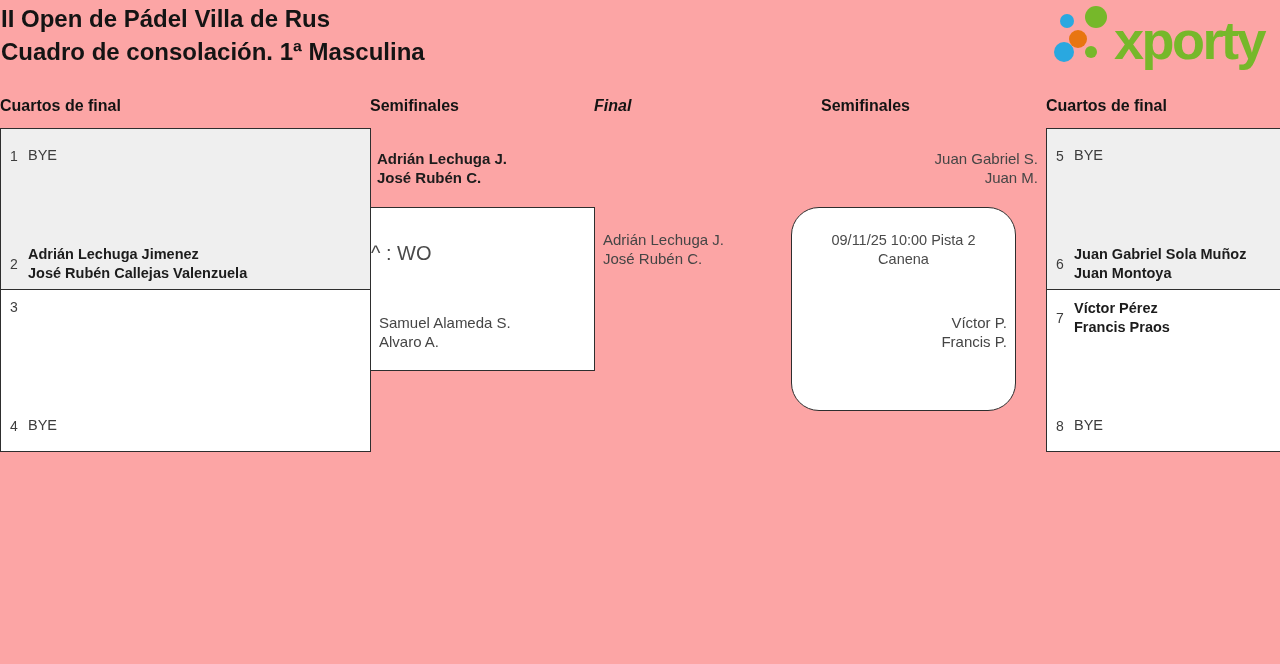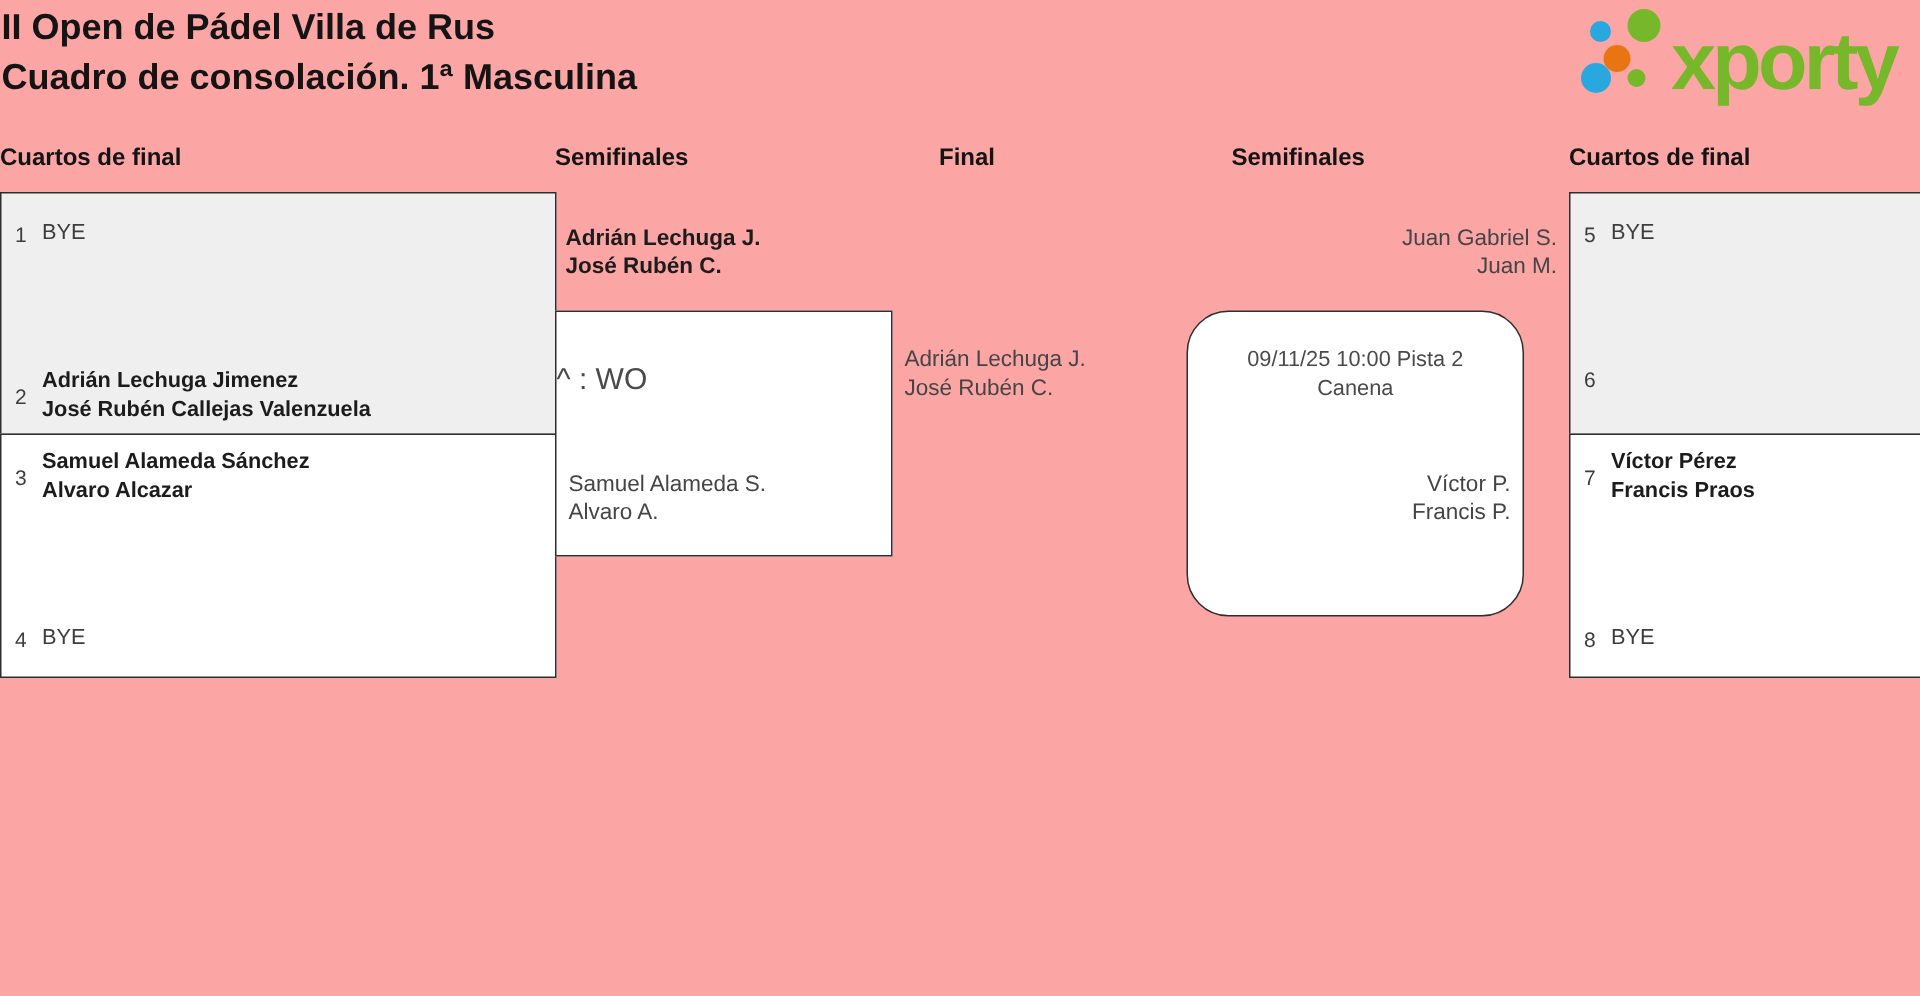--- a/index.html
+++ b/index.html
@@ -10,21 +10,21 @@
   }
   
   .title-block { position:absolute; left:1px; top:2px; }
   .title-line { font-size:24px; font-weight:700; line-height:33px; color:#141414; letter-spacing:0; }
   .logo { position:absolute; left:1050px; top:0px; }
   .logo text { font-family:"Liberation Sans", sans-serif; font-weight:800; font-size:54px; letter-spacing:-2.5px; }
   
   .col-header { position:absolute; top:97px; text-align:left; font-size:16px; font-weight:700; color:#141414; white-space:nowrap; }
   .ch1 { left:0; width:370px; }
   .ch2 { left:370px; width:224px; }
-  .ch3 { left:626px; width:227px; }
+  .ch3 { left:594px; width:227px;font-style:italic; }
   .ch4 { left:821px; width:225px; }
   .ch5 { left:1046px; width:370px; }
   
   .box { position:absolute; box-sizing:border-box; border:1px solid #2e2e2e; background:#ffffff; }
   .box.gray { background:#efefef; }
   .qf-lt { left:0; top:128px; width:371px; height:162px; }
   .qf-lb { left:0; top:289px; width:371px; height:163px; }
   .qf-rt { left:1046px; top:128px; width:371px; height:162px; }
   .qf-rb { left:1046px; top:289px; width:371px; height:163px; }
   .sf-l  { left:370px; top:207px; width:225px; height:164px; }
@@ -82,24 +82,20 @@
       <span class="names bold">
         <span class="line">Adrián Lechuga Jimenez</span>
         <span class="line">José Rubén Callejas Valenzuela</span>
       </span>
     </div>
   </div>
 
   <div class="box qf-lb">
     <div class="entry" style="top:9px;">
       <span class="seed">3</span>
-      <span class="names bold">
-        <span class="line">Samuel Alameda Sánchez</span>
-        <span class="line">Alvaro Alcazar</span>
-      </span>
     </div>
     <div class="entry" style="top:126px;">
       <span class="seed">4</span>
       <span class="names plain">
         <span class="line">BYE</span>
       </span>
     </div>
   </div>
 
   <div class="team-label bold" style="left:377px; top:149px;">
@@ -138,20 +134,24 @@
 
   <div class="box gray qf-rt">
     <div class="entry" style="top:17px;">
       <span class="seed">5</span>
       <span class="names plain">
         <span class="line">BYE</span>
       </span>
     </div>
     <div class="entry" style="top:116px;">
       <span class="seed">6</span>
+      <span class="names bold">
+        <span class="line">Juan Gabriel Sola Muñoz</span>
+        <span class="line">Juan Montoya</span>
+      </span>
     </div>
   </div>
 
   <div class="box qf-rb">
     <div class="entry" style="top:9px;">
       <span class="seed">7</span>
       <span class="names bold">
         <span class="line">Víctor Pérez</span>
         <span class="line">Francis Praos</span>
       </span>

